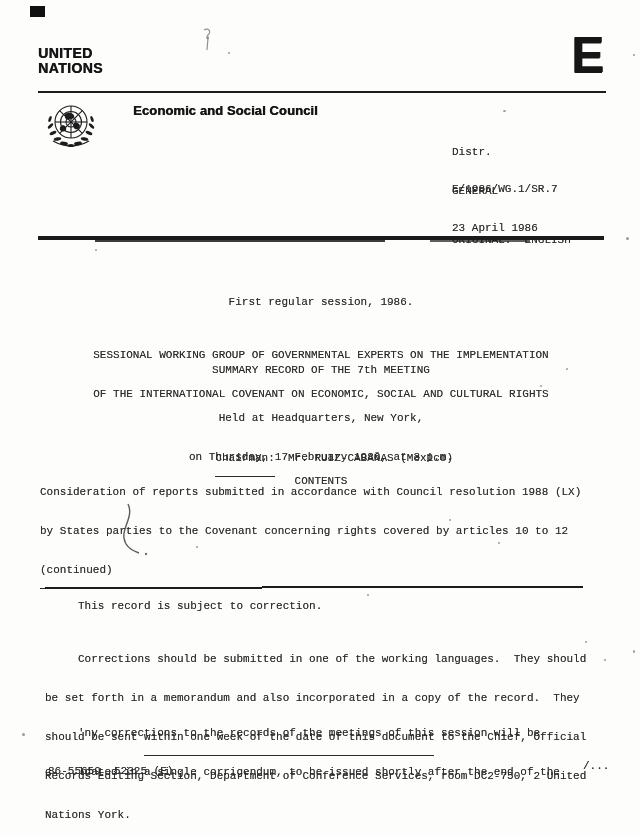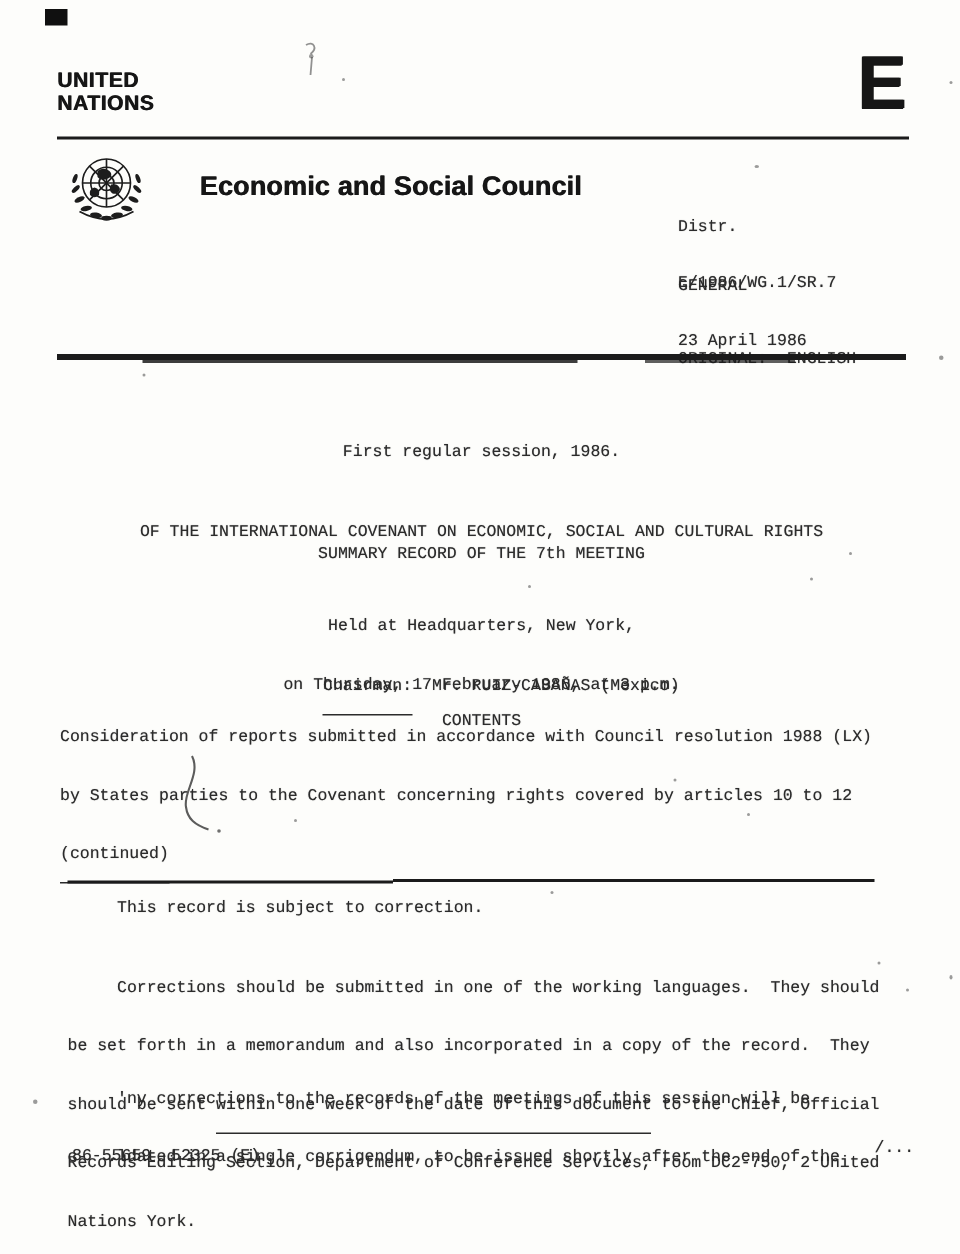--- a/index.html
+++ b/index.html
@@ -29,21 +29,21 @@
   .rule{background:#1b1b1b;}
   .speck{position:absolute;background:#4a4a4a;border-radius:50%;opacity:.55;}
   #corner-mark{left:30px;top:6px;width:15px;height:11px;background:#101010;}
   #big-e{
     left:571px;top:30px;font-size:50px;line-height:50px;
     text-shadow:0.8px 0 0 #161616, 0 0.5px 0 #161616;
     transform:scaleX(0.98);
   }
   #org-name{left:38px;top:46px;font-size:14px;line-height:15px;letter-spacing:0.4px;
     text-shadow:0.5px 0 0 #161616;}
-  #council-title{left:133px;top:114px;font-size:18px;letter-spacing:0.1px;
+  #council-title{left:133px;top:103px;font-size:13px;letter-spacing:0.1px;
     text-shadow:0.5px 0 0 #161616;}
   .distr{left:452px;}
 </style>
 </head>
 <body>
 
 <div id="page">
 
   <div id="corner-mark" class="abs"></div>
 
@@ -102,20 +102,21 @@
     <div>23 April 1986</div>
   </div>
   <div class="abs mono distr" style="top:194px;margin-top:40px;">ORIGINAL:  ENGLISH</div>
 
   <div class="abs rule" style="left:38px;top:236px;width:566px;height:4px;"></div>
   <div class="abs rule" style="left:95px;top:240px;width:290px;height:2px;opacity:.85;"></div>
   <div class="abs rule" style="left:430px;top:240px;width:100px;height:2px;opacity:.7;"></div>
 
   <div class="abs mono center-col" style="top:258px;">First regular session, 1986.</div>
   <div class="abs mono center-col" style="top:285px;">
+    <div>SESSIONAL WORKING GROUP OF GOVERNMENTAL EXPERTS ON THE IMPLEMENTATION</div>
     <div>OF THE INTERNATIONAL COVENANT ON ECONOMIC, SOCIAL AND CULTURAL RIGHTS</div>
   </div>
   <div class="abs mono center-col" style="top:326px;">SUMMARY RECORD OF THE 7th MEETING</div>
   <div class="abs mono center-col" style="top:348px;">
     <div>Held at Headquarters, New York,</div>
     <div>on Thursday, 17 February 1986, at 3 p.m.</div>
   </div>
   <div class="abs mono center-col" style="top:401px;">
     <span class="u">Chairman:</span><span>  Mr. RUIZ-CABAÑAS (Mexico)</span>
   </div>

